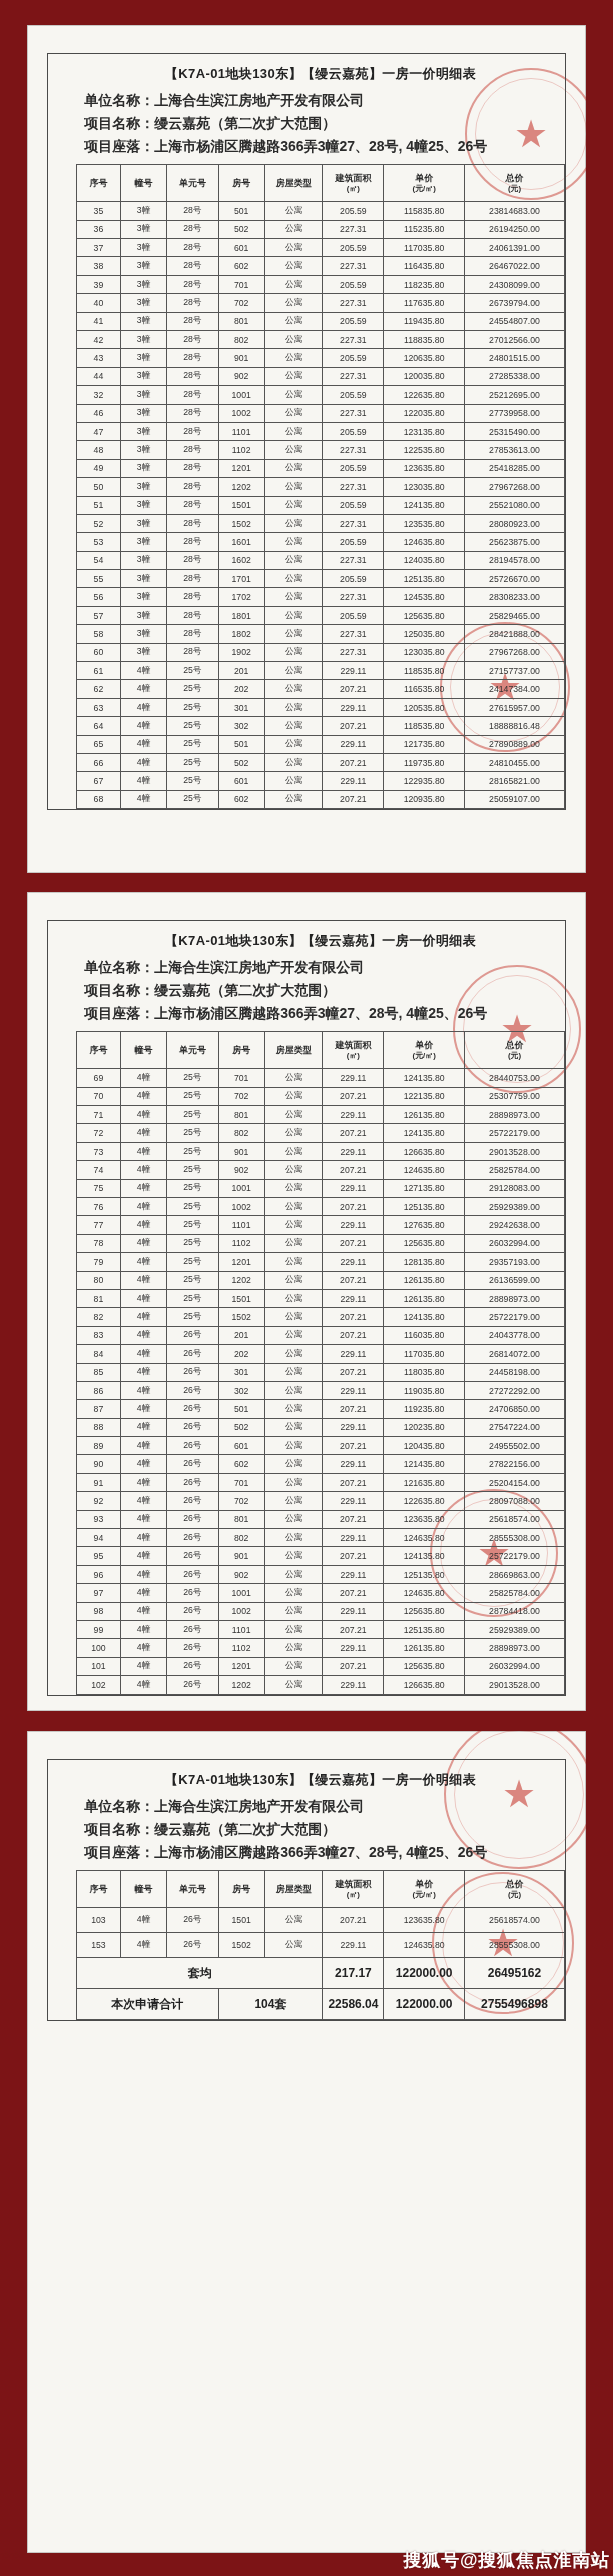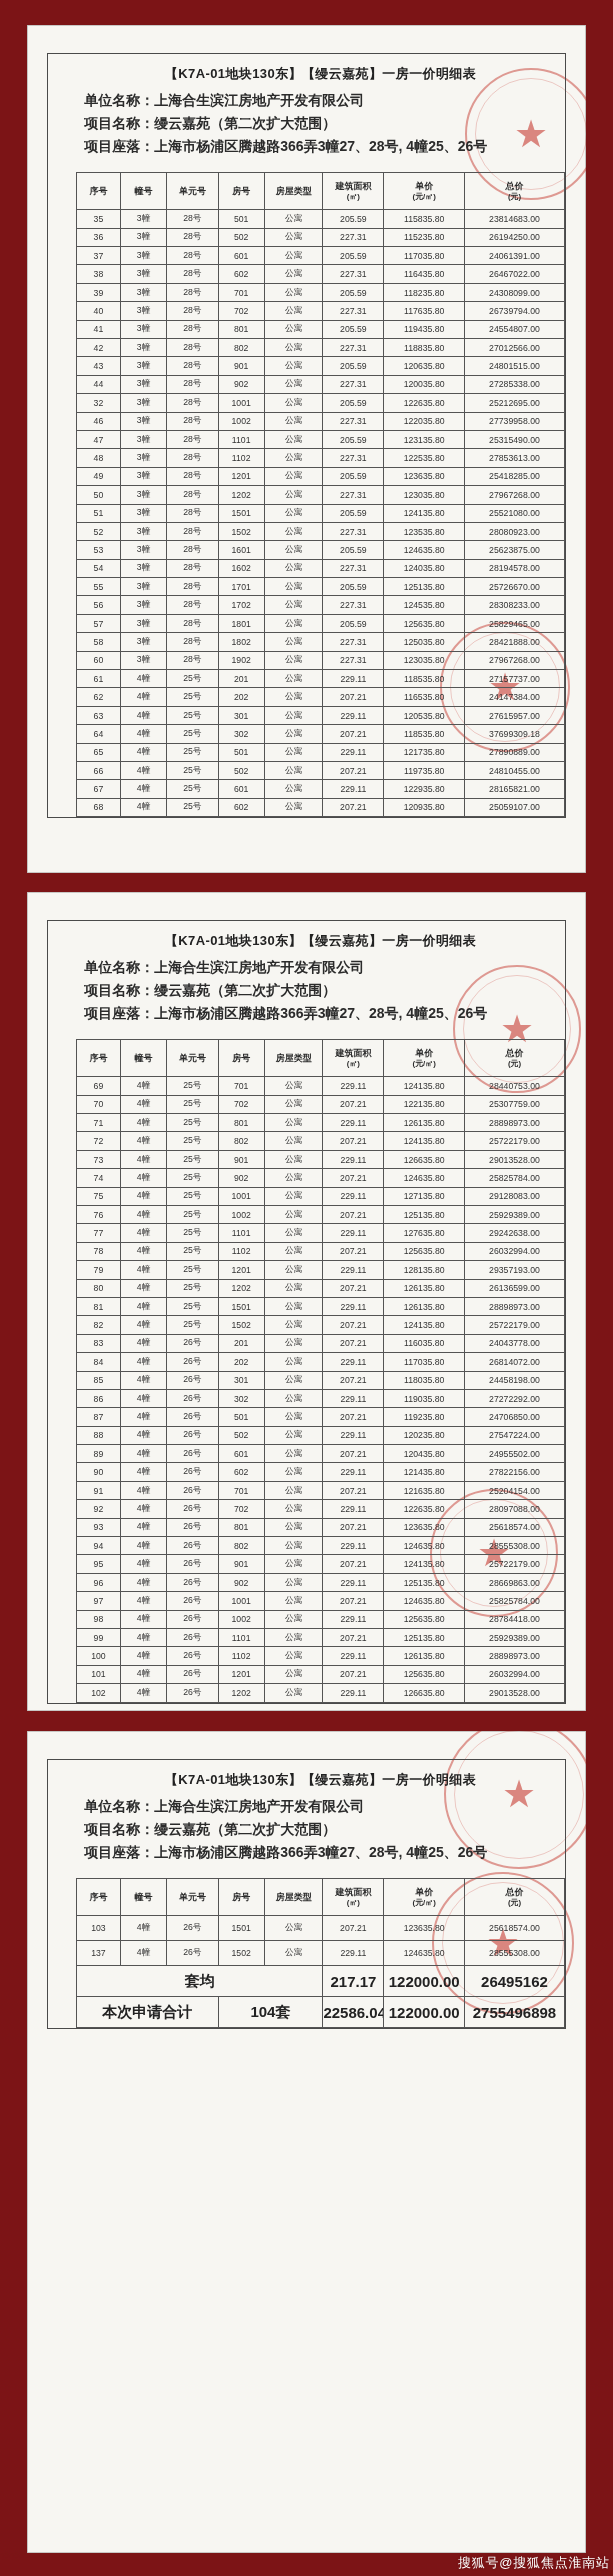--- a/index.html
+++ b/index.html
@@ -7,39 +7,39 @@
   .canvas{position:relative;width:614px;height:2576px;background:#7c1416;overflow:hidden;}
   .page{position:absolute;left:27px;width:559px;background:#f7f6f2;overflow:hidden;
         box-shadow:0 0 0 0.8px rgba(0,0,0,.25) inset;}
   .page-1{top:25px;height:848px;}
   .page-2{top:892px;height:819px;}
   .page-3{top:1731px;height:822px;}
   .doc-box{margin:28px 20px 0;border:1.7px solid #4a4a4a;background:transparent;position:relative;padding-left:28px;}
   .doc-title{margin:0;padding:10.8px 3.3px 2.5px;text-align:center;font-size:13px;font-weight:700;color:#222;letter-spacing:0.4px;}
   .info-lines{padding:1.7px 0 3.3px;}
   .info-line{padding-left:8.3px;margin:5px 0;font-size:14px;font-weight:700;color:#2b2b2b;white-space:nowrap;}
-  table.price-table{width:100%;border-collapse:collapse;table-layout:fixed;margin-top:8px;}
+  table.price-table{width:100%;border-collapse:collapse;table-layout:fixed;}
   .price-table th,.price-table td{border:0.8px solid #545454;text-align:center;padding:0;
       font-size:8.7px;color:#333;height:17.4px;overflow:hidden;white-space:nowrap;}
   .price-table thead th{height:36px;font-weight:700;font-size:9px;color:#2b2b2b;line-height:1.35;}
   .price-table thead th .sub{font-size:7.9px;font-weight:700;}
   .page-3 .price-table tbody td{height:24px;}
-  .price-table tr.summary td{height:30px;font-weight:700;font-size:15px;color:#222;}
+  .price-table tr.summary td{height:30px;font-weight:700;font-size:12px;color:#222;}
   
   .stamp{position:absolute;border-radius:50%;border:2.5px solid rgba(198,60,50,.5);
          display:flex;align-items:center;justify-content:center;pointer-events:none;}
   .stamp::before{content:"";position:absolute;inset:8.3px;border-radius:50%;border:0.8px solid rgba(198,60,50,.25);}
   .stamp .star{color:rgba(198,60,50,.6);font-size:38px;line-height:1;}
   .page-1 .stamp-a{left:438px;top:43px;width:128px;height:128px;}
   .page-1 .stamp-b{left:413px;top:597px;width:126px;height:126px;}
   .page-2 .stamp-a{left:426px;top:73px;width:124px;height:124px;}
   .page-2 .stamp-b{left:403px;top:597px;width:124px;height:124px;}
   .page-3 .stamp-a{left:417px;top:-11.6px;width:146px;height:146px;}
   .page-3 .stamp-b{left:405px;top:141px;width:138px;height:138px;}
-  .watermark{position:absolute;right:4.1px;bottom:4.1px;color:#ffffff;font-weight:400;font-size:13px;
+  .watermark{position:absolute;right:4.1px;bottom:4.1px;color:#ffffff;font-weight:700;font-size:18px;
              letter-spacing:0.8px;text-shadow:0 0 1.7px rgba(60,0,0,.5);}
 </style>
 </head>
 <body>
 
 <div class="canvas">
   <div id="pages">
       <section class="page page-1">
     <div class="stamp stamp-a">
           <span class="star">★</span>
@@ -378,21 +378,21 @@
                 <td>27615957.00</td>
               </tr>
               <tr>
                 <td>64</td>
                 <td>4幢</td>
                 <td>25号</td>
                 <td>302</td>
                 <td>公寓</td>
                 <td>207.21</td>
                 <td>118535.80</td>
-                <td>37699309.18</td>
+                <td>18888816.48</td>
               </tr>
               <tr>
                 <td>65</td>
                 <td>4幢</td>
                 <td>25号</td>
                 <td>501</td>
                 <td>公寓</td>
                 <td>229.11</td>
                 <td>121735.80</td>
                 <td>27890889.00</td>
@@ -893,21 +893,21 @@
                 <td>103</td>
                 <td>4幢</td>
                 <td>26号</td>
                 <td>1501</td>
                 <td>公寓</td>
                 <td>207.21</td>
                 <td>123635.80</td>
                 <td>25618574.00</td>
               </tr>
               <tr>
-                <td>137</td>
+                <td>153</td>
                 <td>4幢</td>
                 <td>26号</td>
                 <td>1502</td>
                 <td>公寓</td>
                 <td>229.11</td>
                 <td>124635.80</td>
                 <td>28555308.00</td>
               </tr>
               <tr class="summary">
                 <td colspan="5">套均</td>

